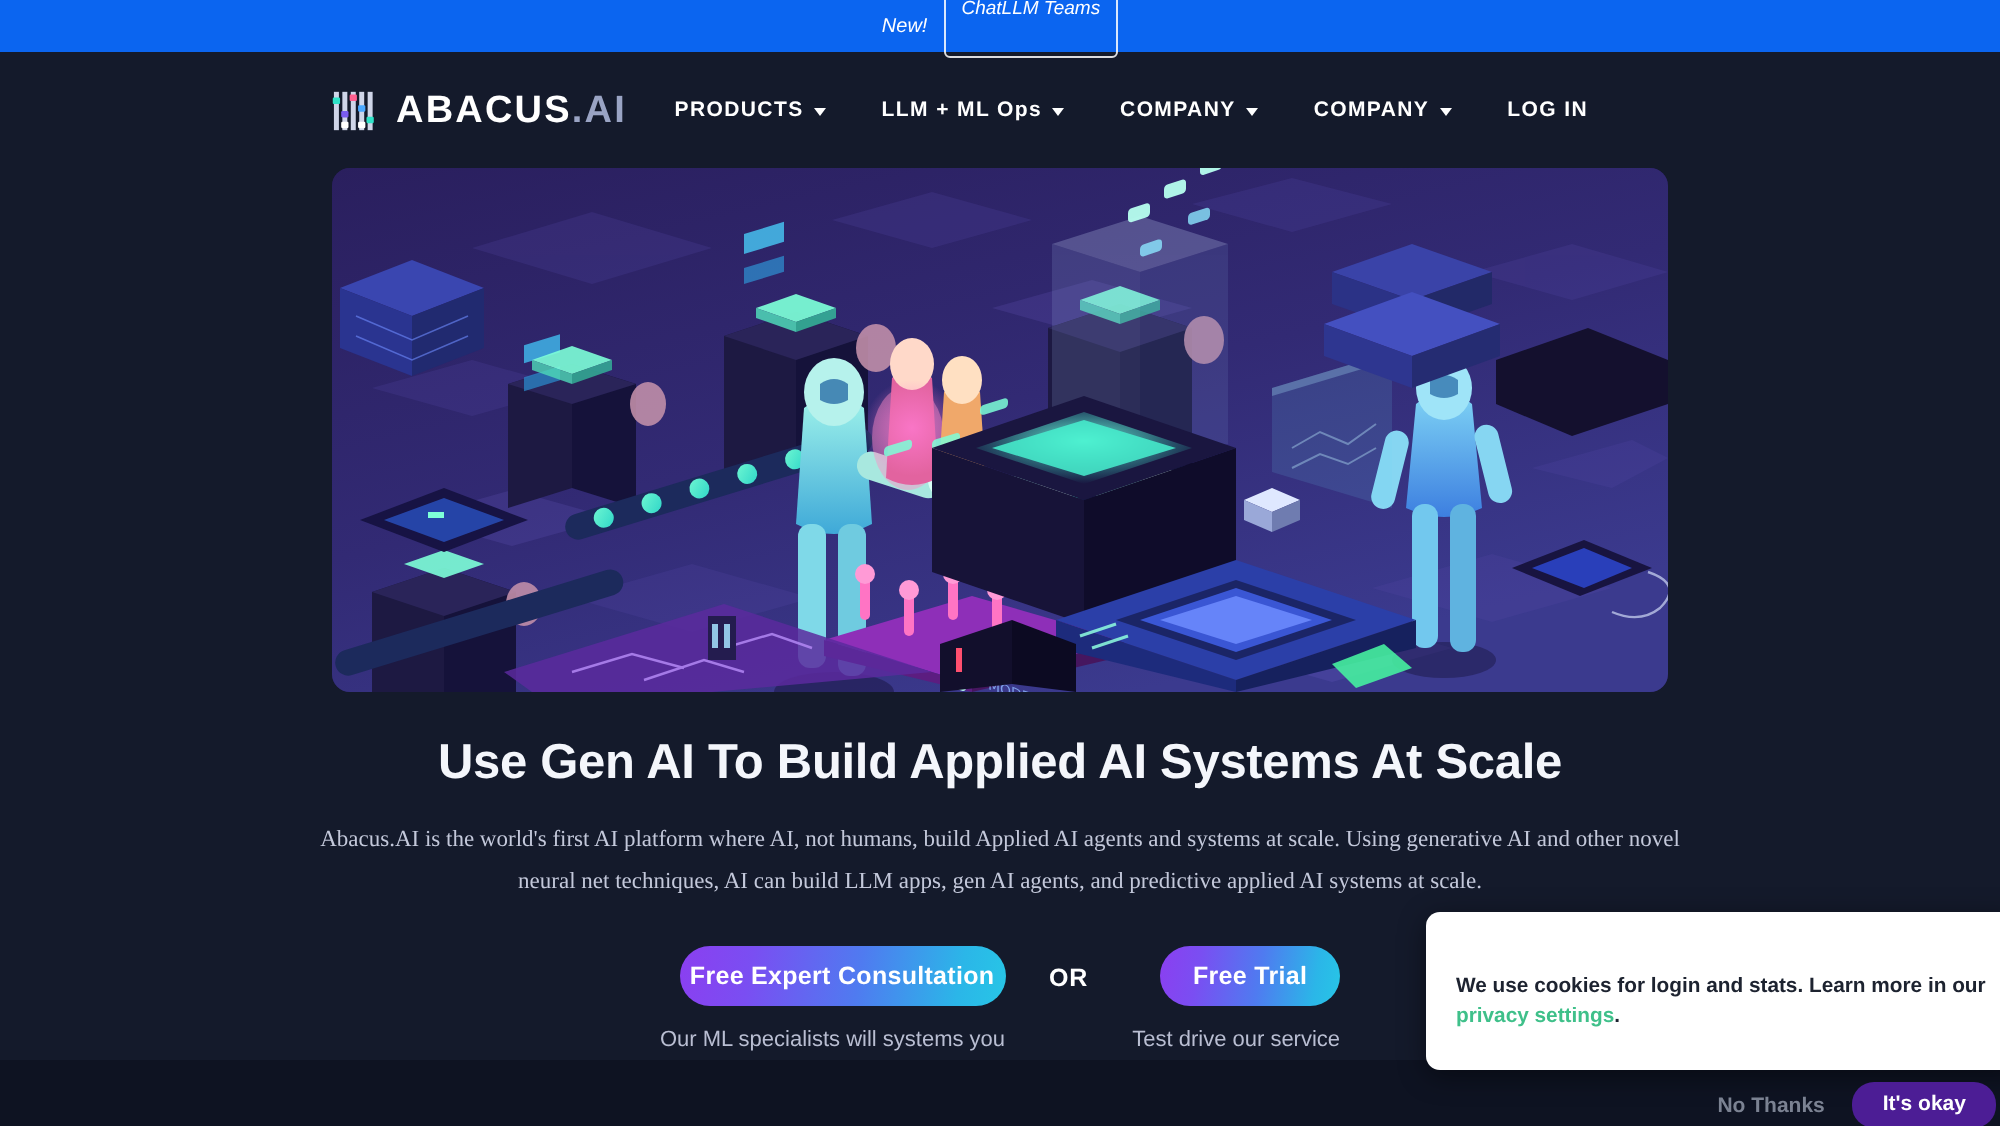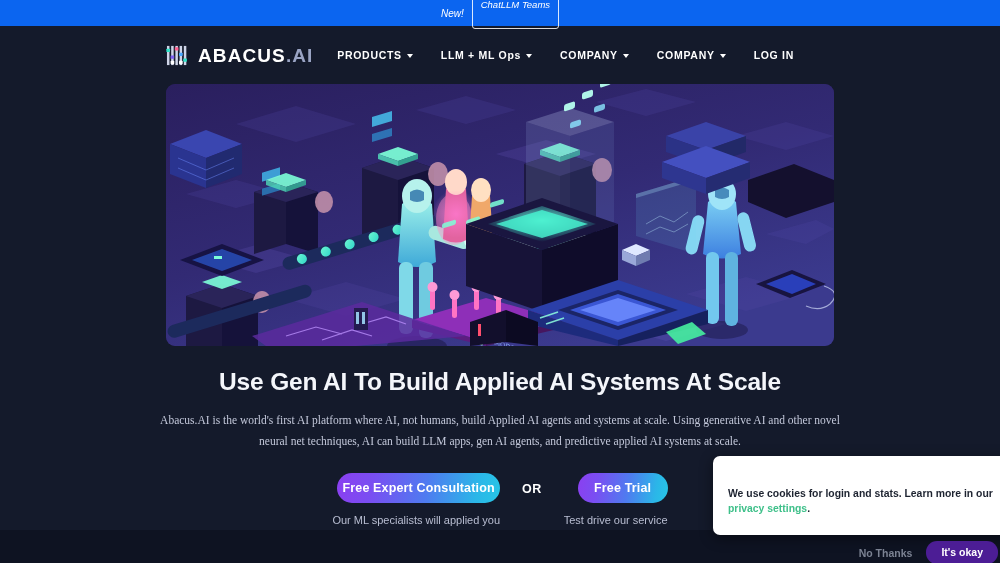--- a/index.html
+++ b/index.html
@@ -530,21 +530,21 @@
     </svg>
   </div>
 </div>
 
 <h1 class="headline">Use Gen AI To Build Applied AI Systems At Scale</h1>
 <p class="subcopy">Abacus.AI is the world's first AI platform where AI, not humans, build Applied AI agents and systems at scale. Using generative AI and other novel neural net techniques, AI can build LLM apps, gen AI agents, and predictive applied AI systems at scale.</p>
 
 <div class="cta-row">
   <div class="cta-col">
     <button class="btn btn-consult">Free Expert Consultation</button>
-    <span class="cta-sub">Our ML specialists will applied you</span>
+    <span class="cta-sub">Our ML specialists will systems you</span>
   </div>
 
   <span class="or-text">OR</span>
 
   <div class="cta-col">
     <button class="btn btn-trial">Free Trial</button>
     <span class="cta-sub">Test drive our service</span>
   </div>
 </div>
 

